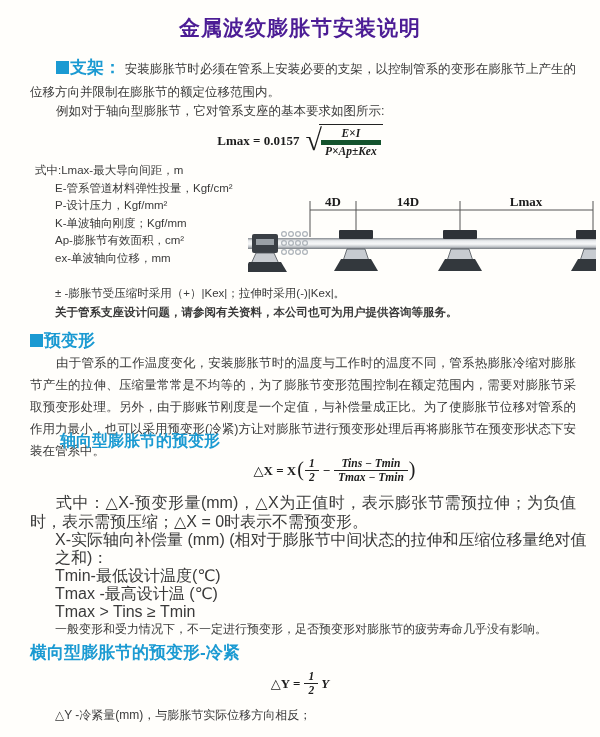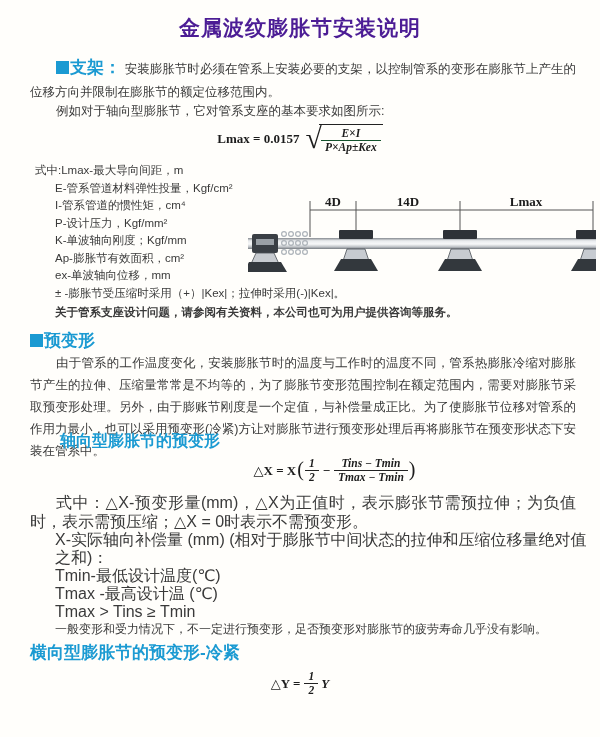--- a/index.html
+++ b/index.html
@@ -31,21 +31,21 @@
     color:#1c1c1c; font-size:13px; font-weight:bold;
   }
   .frac { display:inline-block; text-align:center; line-height:1.15;
           vertical-align:middle; font-size:11.5px; font-style:italic; }
   .frac .num { display:block; padding:0 4px; border-bottom:1px solid #222; }
   .frac .den { display:block; padding:0 4px; }
   .radical { font-size:30px; font-weight:normal; line-height:1;
              margin:0 0 0 6px; transform:translateY(-1px); }
   .radicand { display:inline-block; border-top:1.4px solid #222;
               padding:2px 2px 0 2px; margin-left:-3px; }
-  .radicand .frac .num { border-bottom:1px solid #14532d; }
+  .radicand .frac .num { border-bottom:5px solid #14532d; }
   .paren { font-size:20px; font-weight:normal; padding:0 1px;
            transform:translateY(-1px); }
   .fop { padding:0 4px; font-style:normal; }
 
   
   .def-list { position:absolute; font-size:11.5px; line-height:17.5px;
               color:var(--ink); }
   .def-list .item { white-space:nowrap; }
   .def-list .indent { padding-left:20px; }
   .line { position:absolute; font-size:11.5px; color:var(--ink);
@@ -78,21 +78,20 @@
       <span class="frac">
         <span class="num">E×I</span>
         <span class="den">P×Ap±Kex</span>
       </span>
     </span>
   </div>
 
   <div class="def-list" style="top:162px;left:35px;">
     <div class="item">式中:Lmax-最大导向间距，m</div>
     <div class="item indent">E-管系管道材料弹性投量，Kgf/cm²</div>
-    <div class="item indent">I-管系管道的惯性矩，cm⁴</div>
     <div class="item indent">P-设计压力，Kgf/mm²</div>
     <div class="item indent">K-单波轴向刚度；Kgf/mm</div>
     <div class="item indent">Ap-膨胀节有效面积，cm²</div>
     <div class="item indent">ex-单波轴向位移，mm</div>
   </div>
 
   <svg class="diagram" width="348" height="94" viewBox="0 0 348 94">
     <defs>
       <linearGradient id="pipeGrad" x1="0" y1="0" x2="0" y2="1">
         <stop offset="0" stop-color="#84898e"></stop>
@@ -196,14 +195,15 @@
 
   <div class="formula" style="top:670px;">
     <span>△Y =</span>
     <span class="frac" style="margin-left:4px;">
       <span class="num">1</span>
       <span class="den">2</span>
     </span>
     <span style="font-style:italic;margin-left:3px;">Y</span>
   </div>
 
+  <div class="line" style="top:707px;left:55px;font-size:12px;">△Y -冷紧量(mm)，与膨胀节实际位移方向相反；</div>
 
 </div>
 
 </body></html>

